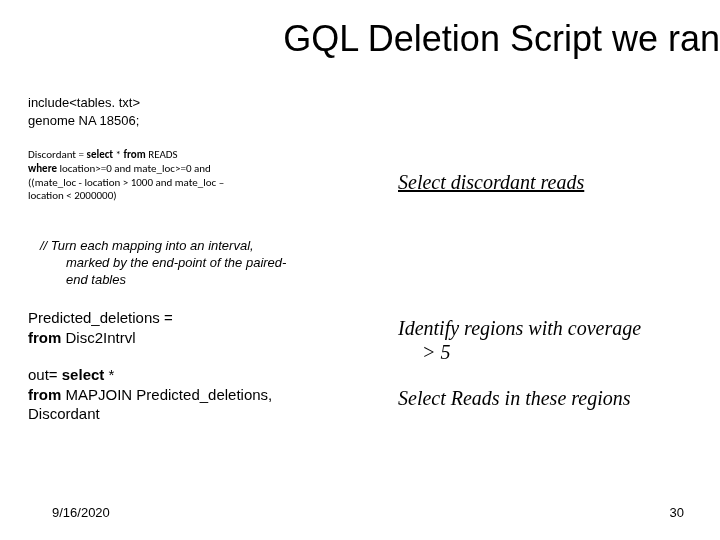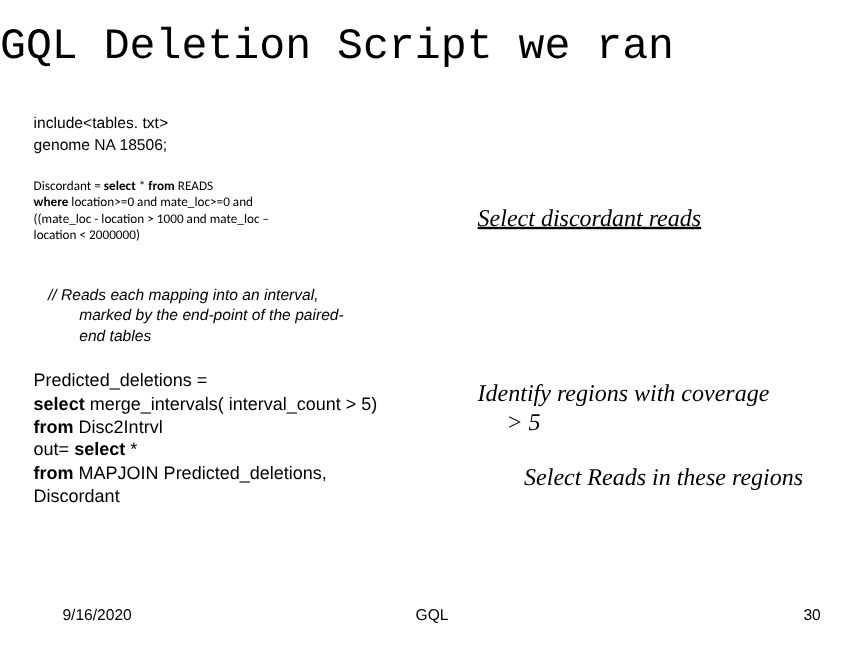--- a/index.html
+++ b/index.html
@@ -16,22 +16,22 @@
     position: relative;
     width: 720px;
     height: 540px;
     box-sizing: border-box;
   }
   .title {
     position: absolute;
     top: 18px;
     left: 0;
     right: 0;
-    text-align: left;
-    font-family: Liberation Mono, monospace;
+    text-align: right;
+    font-family: Liberation Sans, sans-serif;
     font-size: 36px;
     font-weight: 400;
   }
   .code-top {
     position: absolute;
     left: 28px;
     top: 94px;
     font-size: 13px;
     line-height: 1.35;
   }
@@ -48,21 +48,21 @@
     position: absolute;
     left: 398px;
     font-family: "Times New Roman", Times, serif;
     font-style: italic;
     font-size: 20px;
     line-height: 1.2;
     width: 310px;
   }
   .ann1 { top: 170px; text-decoration: underline; }
   .ann2 { top: 316px; }
-  .ann3 { top: 386px; text-align: center; }
+  .ann3 { top: 386px; }
   .footer-date { position:absolute; left:52px; bottom:20px; font-size:13px;text-align:right; }
   .footer-center { position:absolute; left:0; right:0; bottom:20px; text-align:center; font-size:13px; }
   .footer-num { position:absolute; right:36px; bottom:20px; font-size:13px; }
   .b { font-weight: bold; }
 </style>
 </head>
 <body>
 
 <div class="slide">
 
@@ -78,30 +78,27 @@
       <span>Discordant = </span><span class="b">select</span><span> * </span><span class="b">from</span><span> READS</span>
     </div>
     <div>
       <span class="b">where</span><span> location&gt;=0 and mate_loc&gt;=0 and</span>
     </div>
     <div>((mate_loc - location &gt; 1000 and mate_loc –</div>
     <div>location &lt; 2000000)</div>
   </div>
 
   <div class="comment">
-    <div>// Reads each mapping into an interval,</div>
+    <div>// Turn each mapping into an interval,</div>
     <div style="padding-left:26px">marked by the end-point of the paired-</div>
     <div style="padding-left:26px">end tables</div>
   </div>
 
   <div class="block block2">
     <div>Predicted_deletions =</div>
-    <div>
-      <span class="b">select</span><span> merge_intervals( interval_count &gt; 5)</span>
-    </div>
     <div>
       <span class="b">from</span><span> Disc2Intrvl</span>
     </div>
   </div>
 
   <div class="block block3">
     <div>
       <span>out= </span><span class="b">select</span><span> *</span>
     </div>
     <div>
@@ -111,16 +108,15 @@
   </div>
 
   <div class="ann ann1">Select discordant reads</div>
   <div class="ann ann2">
     <div>Identify regions with coverage</div>
     <div style="padding-left:24px">&gt; 5</div>
   </div>
   <div class="ann ann3">Select Reads in these regions</div>
 
   <div class="footer-date">9/16/2020</div>
-  <div class="footer-center">GQL</div>
   <div class="footer-num">30</div>
 
 </div>
 
 </body></html>

